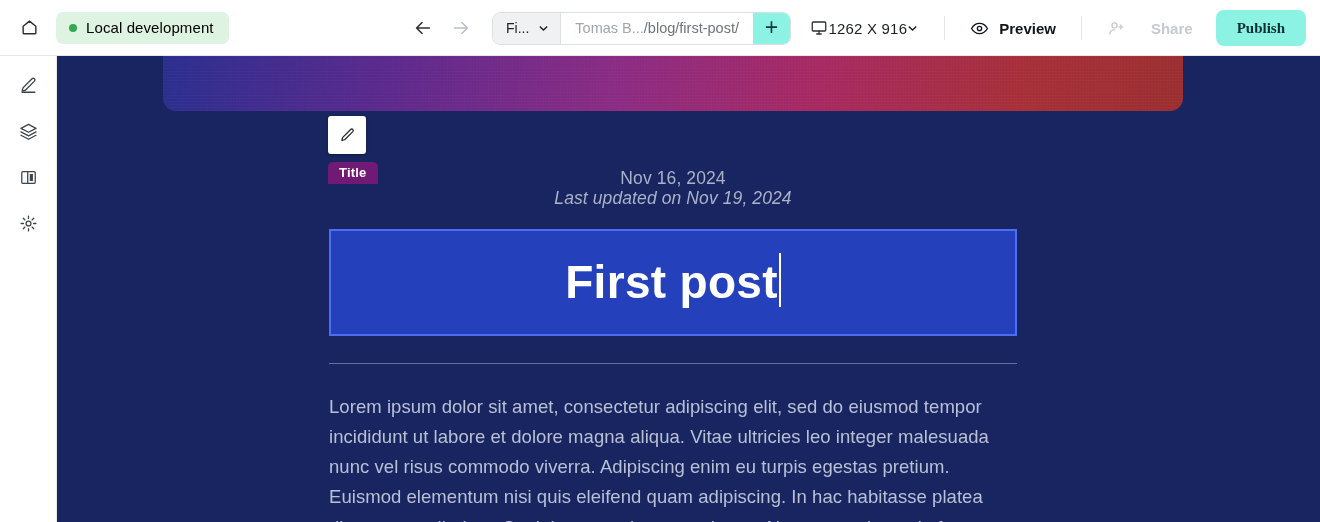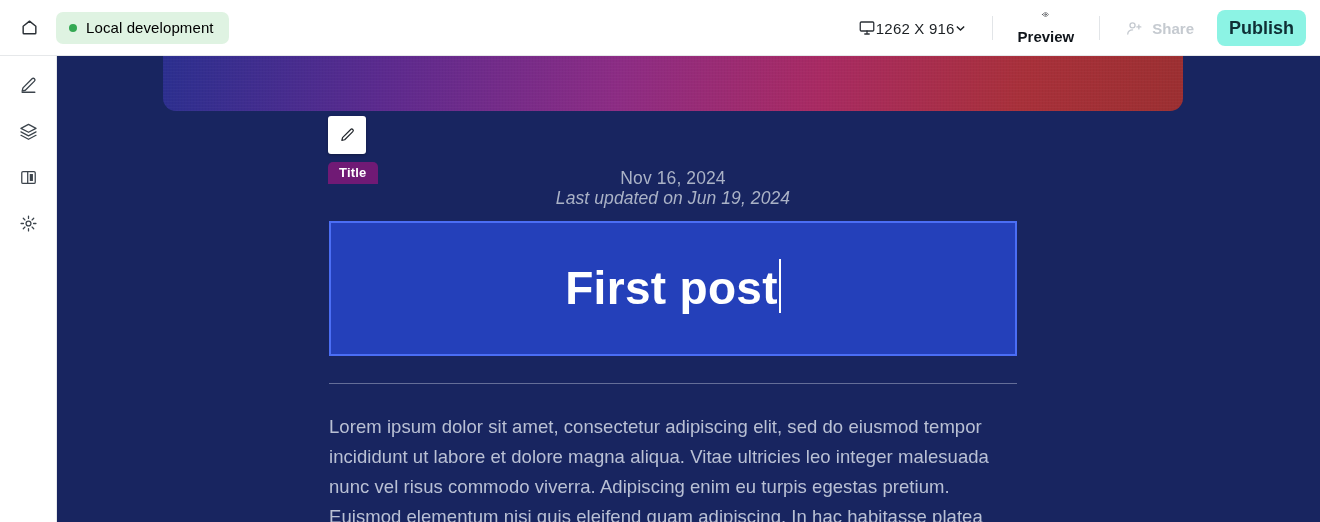--- a/index.html
+++ b/index.html
@@ -83,35 +83,35 @@
     display: flex; align-items: center; gap: 0;
   }
   .viewport-ctl {
     display: flex; align-items: center; gap: 0;
     padding: 0 14px; height: 34px; cursor: pointer; border-radius: 6px;
   }
   .viewport-label { font-size: 15px; color: #1c2024; letter-spacing: .2px; }
   .tb-divider { width: 1px; height: 24px; background: #e2e5e8; margin: 0 12px; }
   .preview-btn {
     display: flex; align-items: center; gap: 10px;
-    padding: 0 13px; height: 34px; cursor: pointer; border-radius: 6px; flex-direction: column;
+    padding: 0 13px; height: 34px; cursor: pointer; border-radius: 6px;
   }
   .preview-label { font-size: 15px; font-weight: bold; color: #10151b; }
   .share-btn {
-    display: flex; align-items: center; gap: 8px;
+    display: flex; align-items: center; gap: 25px;
     padding: 0 13px; height: 34px; border-radius: 6px; cursor: default;
   }
   .share-label { font-size: 15px; font-weight: bold; color: #c5cad0; }
   .publish-btn {
     background: #8cf3e4; color: #0e2f35;
-    font-size: 18px; font-weight: bold;
+    font-size: 15px; font-weight: bold;
     border: none; border-radius: 8px;
-    height: 36px; padding: 0 12px;
+    height: 36px; padding: 0 21px;
     cursor: pointer; margin-left: 10px;
-    font-family: Liberation Sans, sans-serif;
+    font-family: Liberation Serif, serif;
   }
 
   
   .sidebar {
     position: absolute; top: 56px; left: 0;
     width: 57px; height: 466px;
     background: #fff;
     border-right: 1px solid #e6e8ea;
     display: flex; flex-direction: column; align-items: center;
     padding-top: 14px; gap: 16px;
@@ -168,22 +168,22 @@
   }
 
   .dates {
     text-align: center; margin-top: 52px;
     line-height: 1.17;
   }
   .date-pub { font-size: 17.5px; color: #aab2c6; letter-spacing: .1px; }
   .date-upd { font-size: 17.5px; color: #aab2c6; font-style: italic; letter-spacing: .1px; }
 
   .title-box {
-    position: relative; margin-top: 12px;
-    height: 135px;
+    position: relative; margin-top: 20px;
+    height: 107px;
     background: #2440ba;
     border: 2px solid #4b6ef5;
     display: flex; align-items: center; justify-content: center;
   }
   .title-text {
     font-size: 46px; font-weight: bold; color: #ffffff;
     letter-spacing: .3px; white-space: pre;
   }
   .caret {
     display: inline-block; width: 2px; height: 54px;
@@ -214,20 +214,48 @@
         <svg width="19" height="19" viewBox="0 0 24 24" fill="none" stroke="#2b3036" stroke-width="1.8" stroke-linecap="round" stroke-linejoin="round">
           <path d="M4 10.5 12 4l8 6.5V19a1 1 0 0 1-1 1H5a1 1 0 0 1-1-1z"></path>
         </svg>
       </div>
       <div class="env-pill">
         <span class="env-dot"></span>
         <span class="env-label">Local development</span>
       </div>
     </div>
 
+    <div class="tb-center">
+      <div class="nav-arrow">
+        <svg width="22" height="22" viewBox="0 0 24 24" fill="none" stroke="#2b3036" stroke-width="1.7" stroke-linecap="round" stroke-linejoin="round">
+          <path d="M19 12H5M11 6l-6 6 6 6"></path>
+        </svg>
+      </div>
+      <div class="nav-arrow disabled">
+        <svg width="22" height="22" viewBox="0 0 24 24" fill="none" stroke="#b9bfc6" stroke-width="1.7" stroke-linecap="round" stroke-linejoin="round">
+          <path d="M5 12h14M13 6l6 6-6 6"></path>
+        </svg>
+      </div>
+
+      <div class="urlbar">
+        <div class="url-select">
+          <span class="url-select-label">Fi...</span>
+          <svg width="11" height="11" viewBox="0 0 24 24" fill="none" stroke="#1c2024" stroke-width="3.2" stroke-linecap="round" stroke-linejoin="round">
+            <path d="M5 8.5 12 15.5 19 8.5"></path>
+          </svg>
+        </div>
+        <div class="url-path">
+          <span class="url-host">Tomas B...</span>
+            <span class="url-slug">/blog/first-post/</span>
+        </div>
+        <div class="url-add">
+          <span>+</span>
+        </div>
+      </div>
+    </div>
 
     <div class="tb-right">
       <div class="viewport-ctl">
         <svg width="18" height="18" viewBox="0 0 24 24" fill="none" stroke="#2b3036" stroke-width="1.7" stroke-linecap="round" stroke-linejoin="round">
           <rect x="3" y="4" width="18" height="12" rx="1.4"></rect>
             <path d="M9 20h6M12 16v4"></path>
         </svg>
         <span class="viewport-label">1262 X 916</span>
         <svg width="11" height="11" viewBox="0 0 24 24" fill="none" stroke="#1c2024" stroke-width="3.2" stroke-linecap="round" stroke-linejoin="round">
           <path d="M5 8.5 12 15.5 19 8.5"></path>
@@ -296,21 +324,21 @@
       <div class="edit-fab">
         <svg width="17" height="17" viewBox="0 0 24 24" fill="none" stroke="#21262c" stroke-width="1.7" stroke-linecap="round" stroke-linejoin="round">
           <path d="M16.5 3.5a2.1 2.1 0 0 1 3 3L8 18l-4 1 1-4z"></path>
         </svg>
       </div>
 
       <div class="title-tag">Title</div>
 
       <div class="dates">
         <div class="date-pub">Nov 16, 2024</div>
-        <div class="date-upd">Last updated on Jun 19, 2024</div>
+        <div class="date-upd">Last updated on Nov 19, 2024</div>
       </div>
 
       <div class="title-box">
         <span class="title-text">First post</span>
           <span class="caret"></span>
       </div>
 
       <div class="divider"></div>
 
       <div class="body-text">Lorem ipsum dolor sit amet, consectetur adipiscing elit, sed do eiusmod tempor incididunt ut labore et dolore magna aliqua. Vitae ultricies leo integer malesuada nunc vel risus commodo viverra. Adipiscing enim eu turpis egestas pretium. Euismod elementum nisi quis eleifend quam adipiscing. In hac habitasse platea dictumst vestibulum. Sagittis purus sit amet volutpat. Netus et malesuada fames ac turpis</div>

